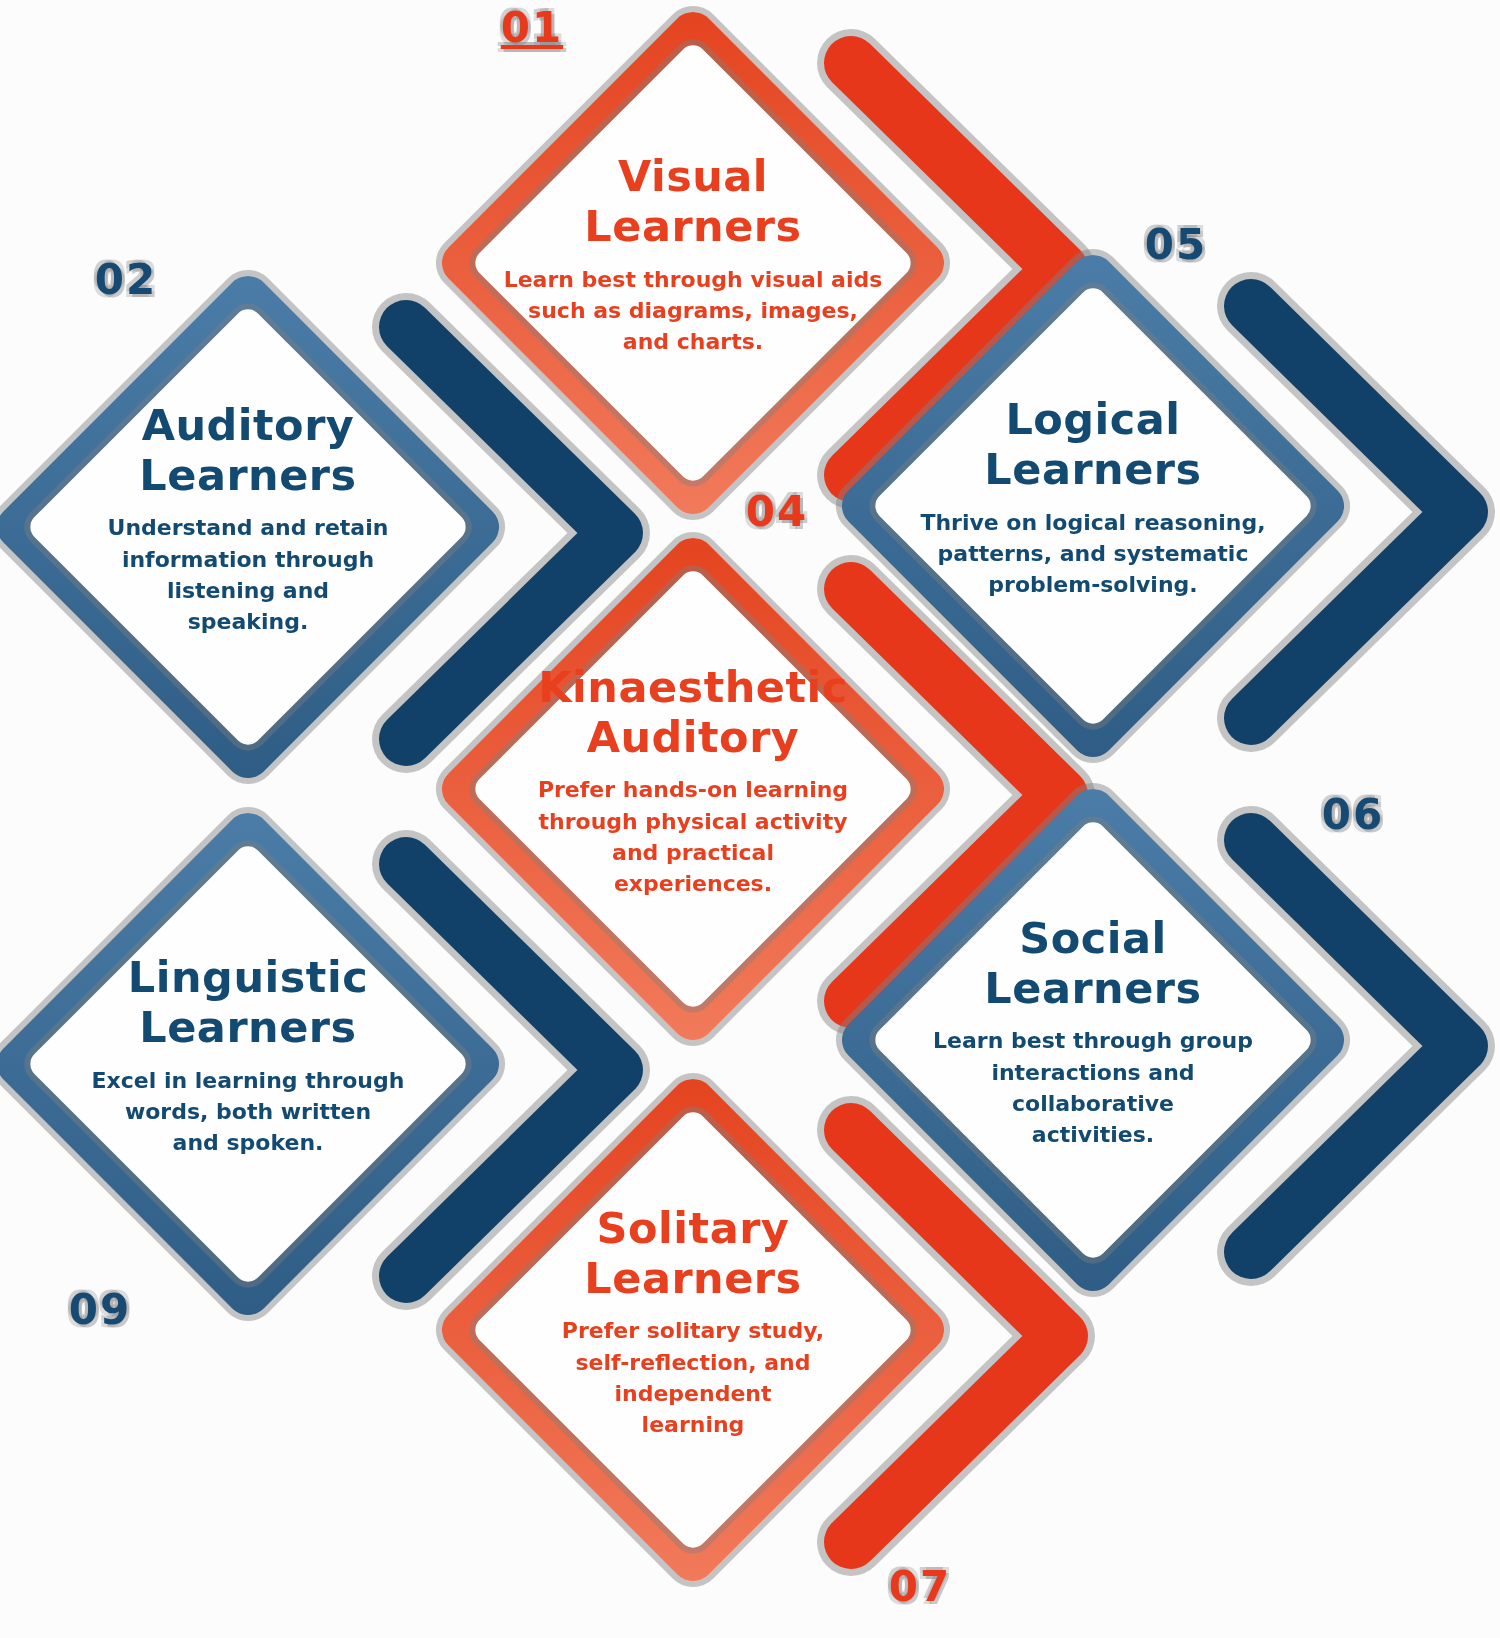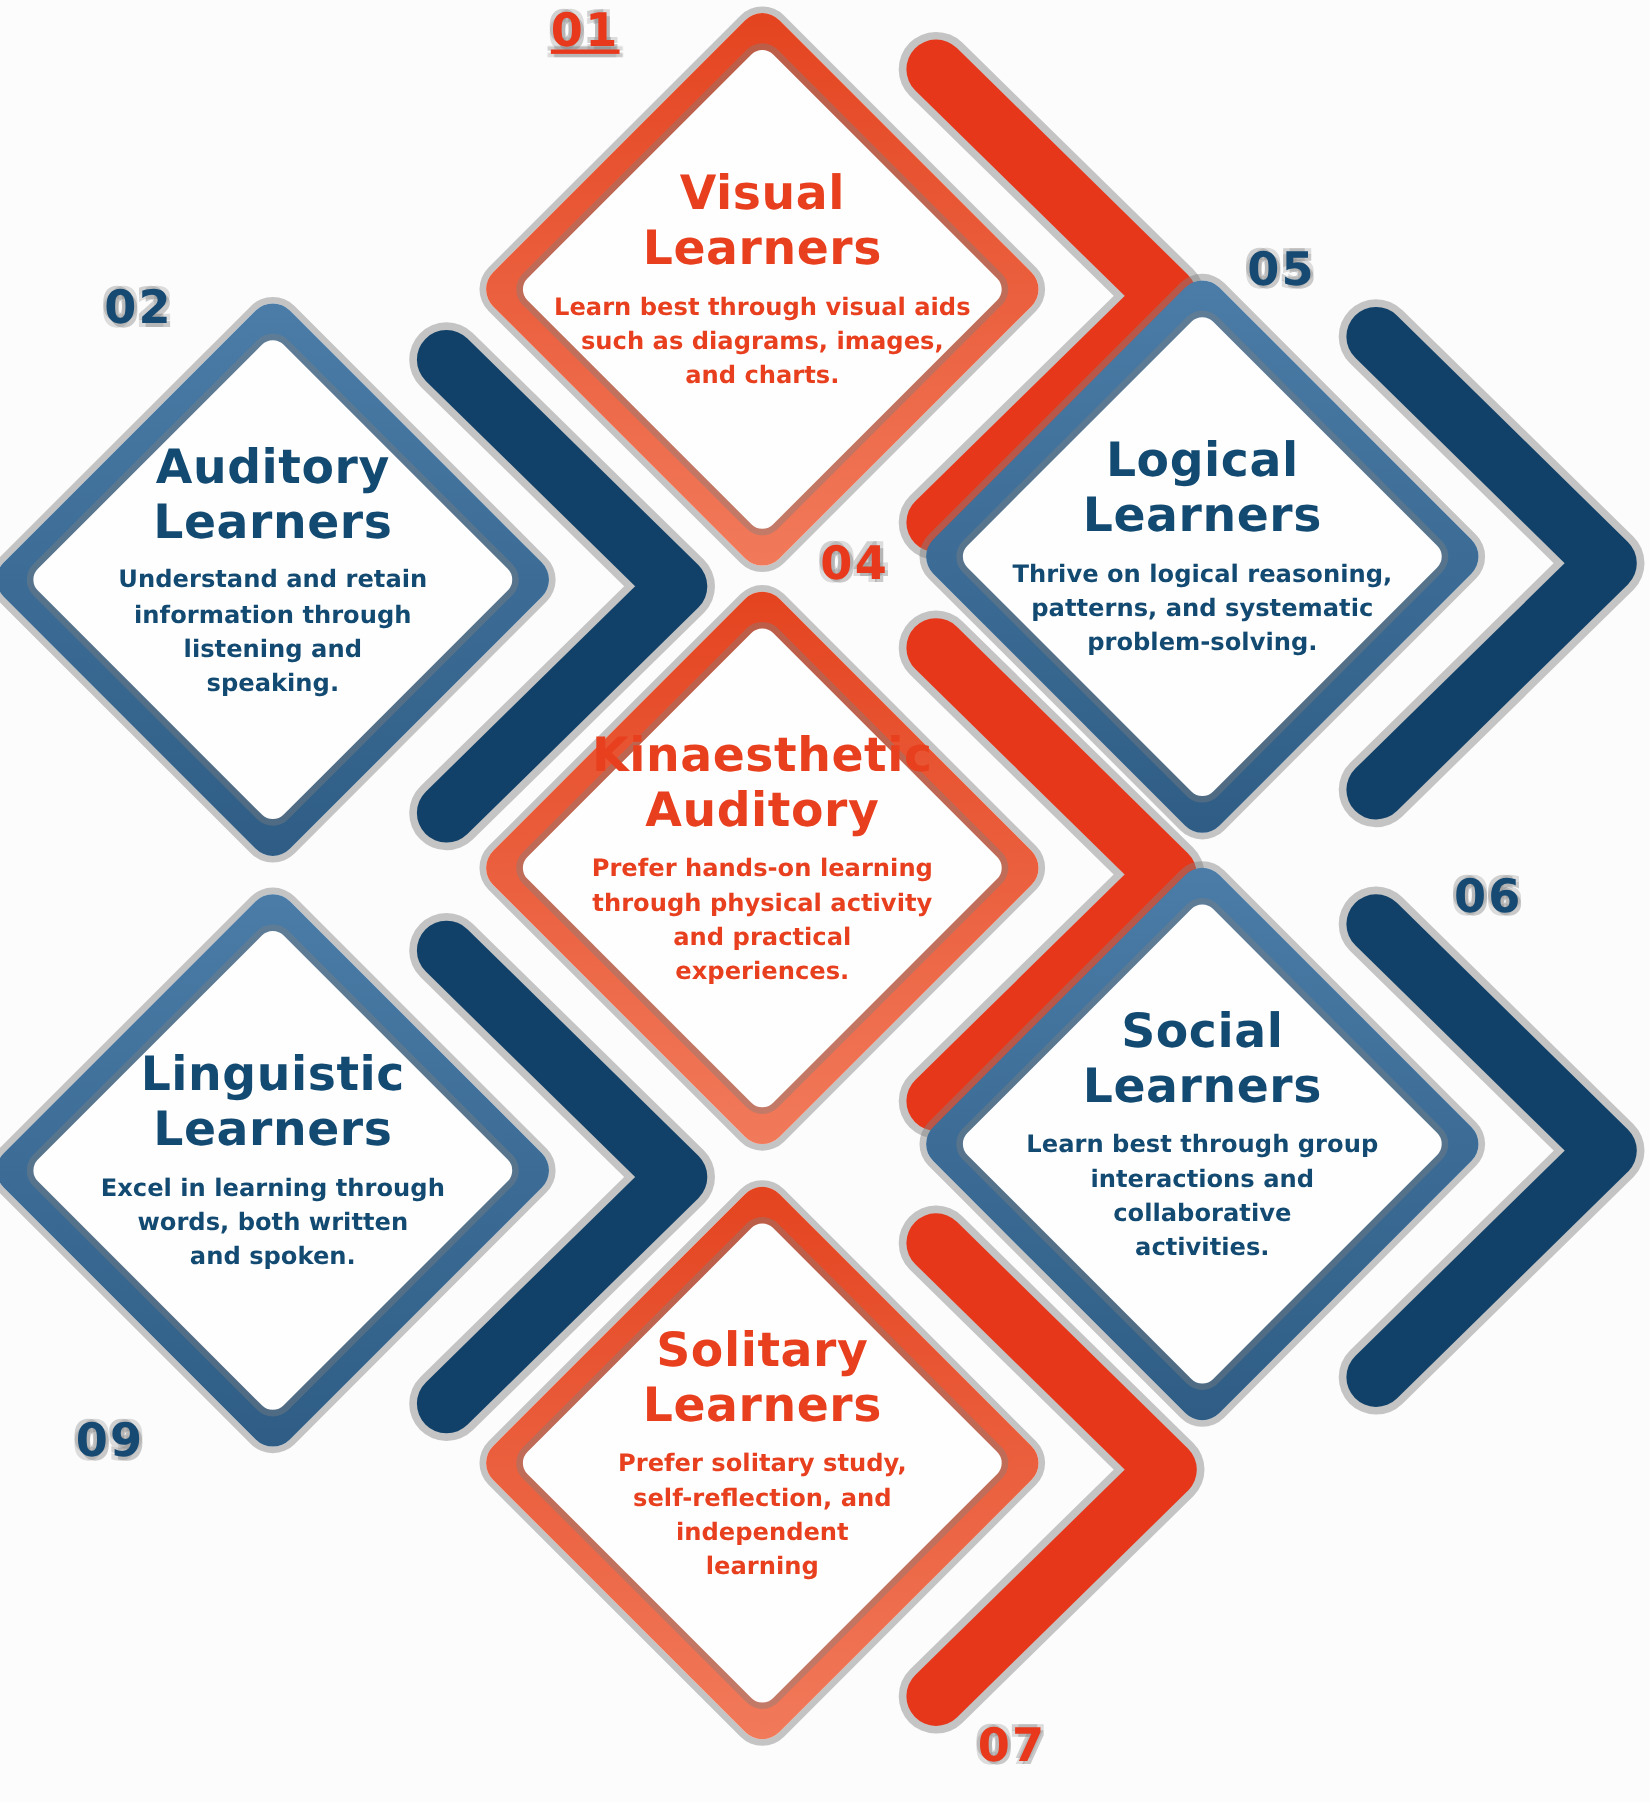--- a/index.html
+++ b/index.html
@@ -56,20 +56,21 @@
   .chev.orange .line { stroke: #E7371B; }
   .chev.navy   .line { stroke: #114169; }
 
   
   .content {
     position: absolute;
     left: -200px; top: -196px;
     width: 400px; height: 390px;
     display: flex;
     flex-direction: column;
+    align-items: center;
     justify-content: center;
     gap: 12px;
     padding-bottom: 14px;
     box-sizing: border-box;
     text-align: center;
     pointer-events: none;
   }
   .card-title {
     margin: 0;
     font-size: 43px;
@@ -101,21 +102,21 @@
                  3px -3px 0 rgba(125,125,125,0.25), -3px 3px 0 rgba(125,125,125,0.25);
     z-index: 5;
   }
   .num.orange { color: #E8391D; }
   .num.navy   { color: #164A72; }
 
   .u-visual       .num { left: -201px; top: -259px; text-decoration: underline; }
   .u-auditory     .num { left: -162px; top: -271px; }
   .u-linguistic   .num { left: -188px; top: 222px;  }
   .u-kinaesthetic .num { left: 44px;   top: -301px; }
-  .u-logical      .num { left: 32px;   top: -285px; }
+  .u-logical      .num { left: 43px;   top: -285px; }
   .u-social       .num { left: 220px;  top: -249px; }
   .u-solitary     .num { left: 187px;  top: 233px;  }
 </style>
 </head>
 <body>
 
 <div id="canvas">
 
   <div class="unit u-visual t-orange">
     <svg class="chev orange" viewBox="0 0 300 510" aria-hidden="true">

